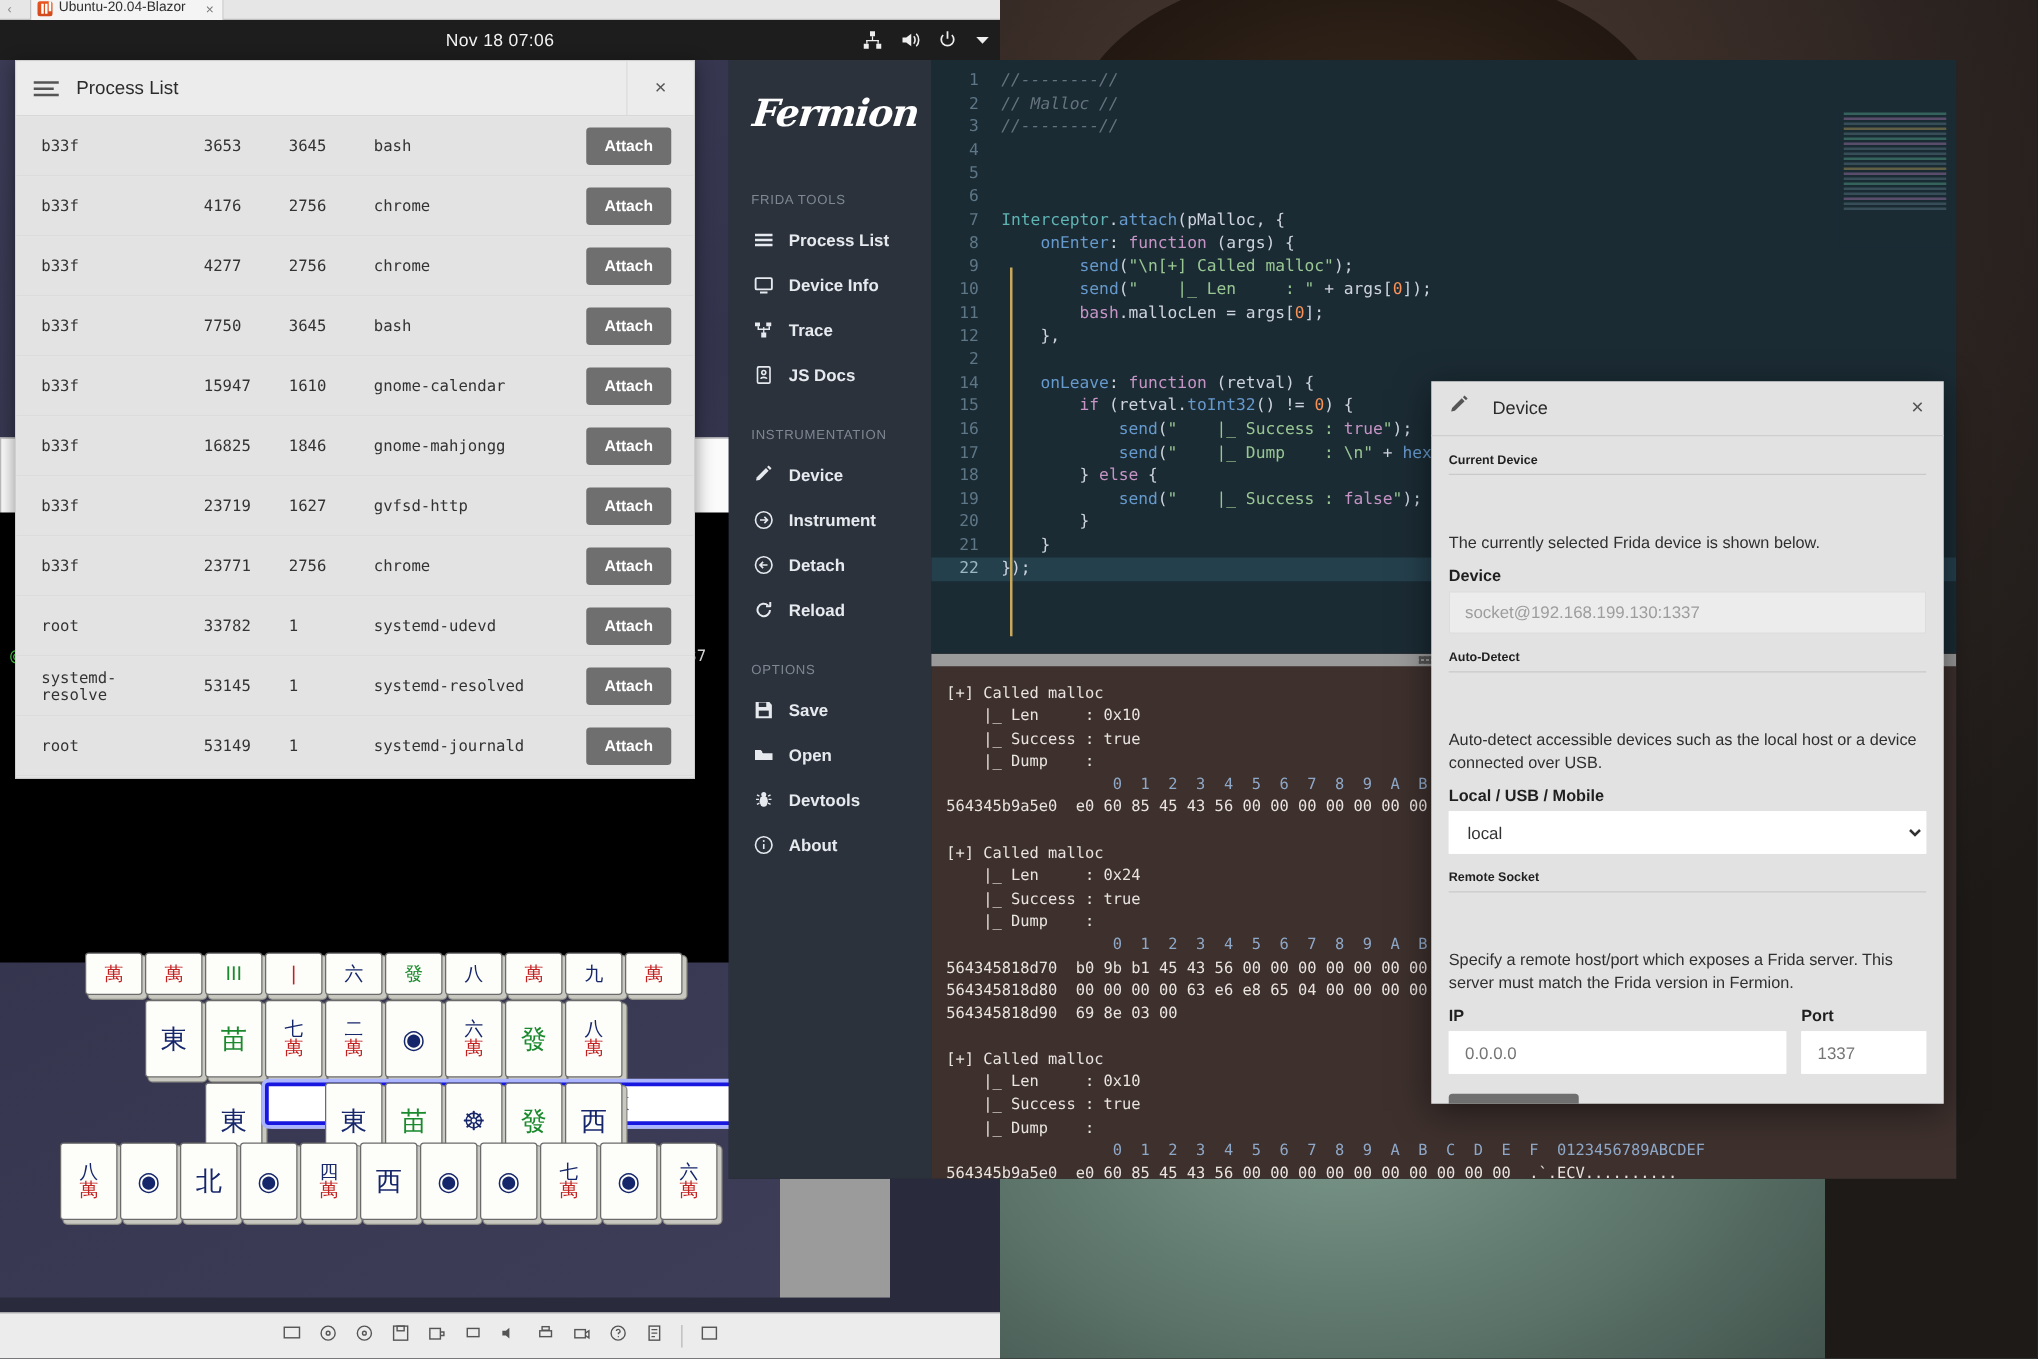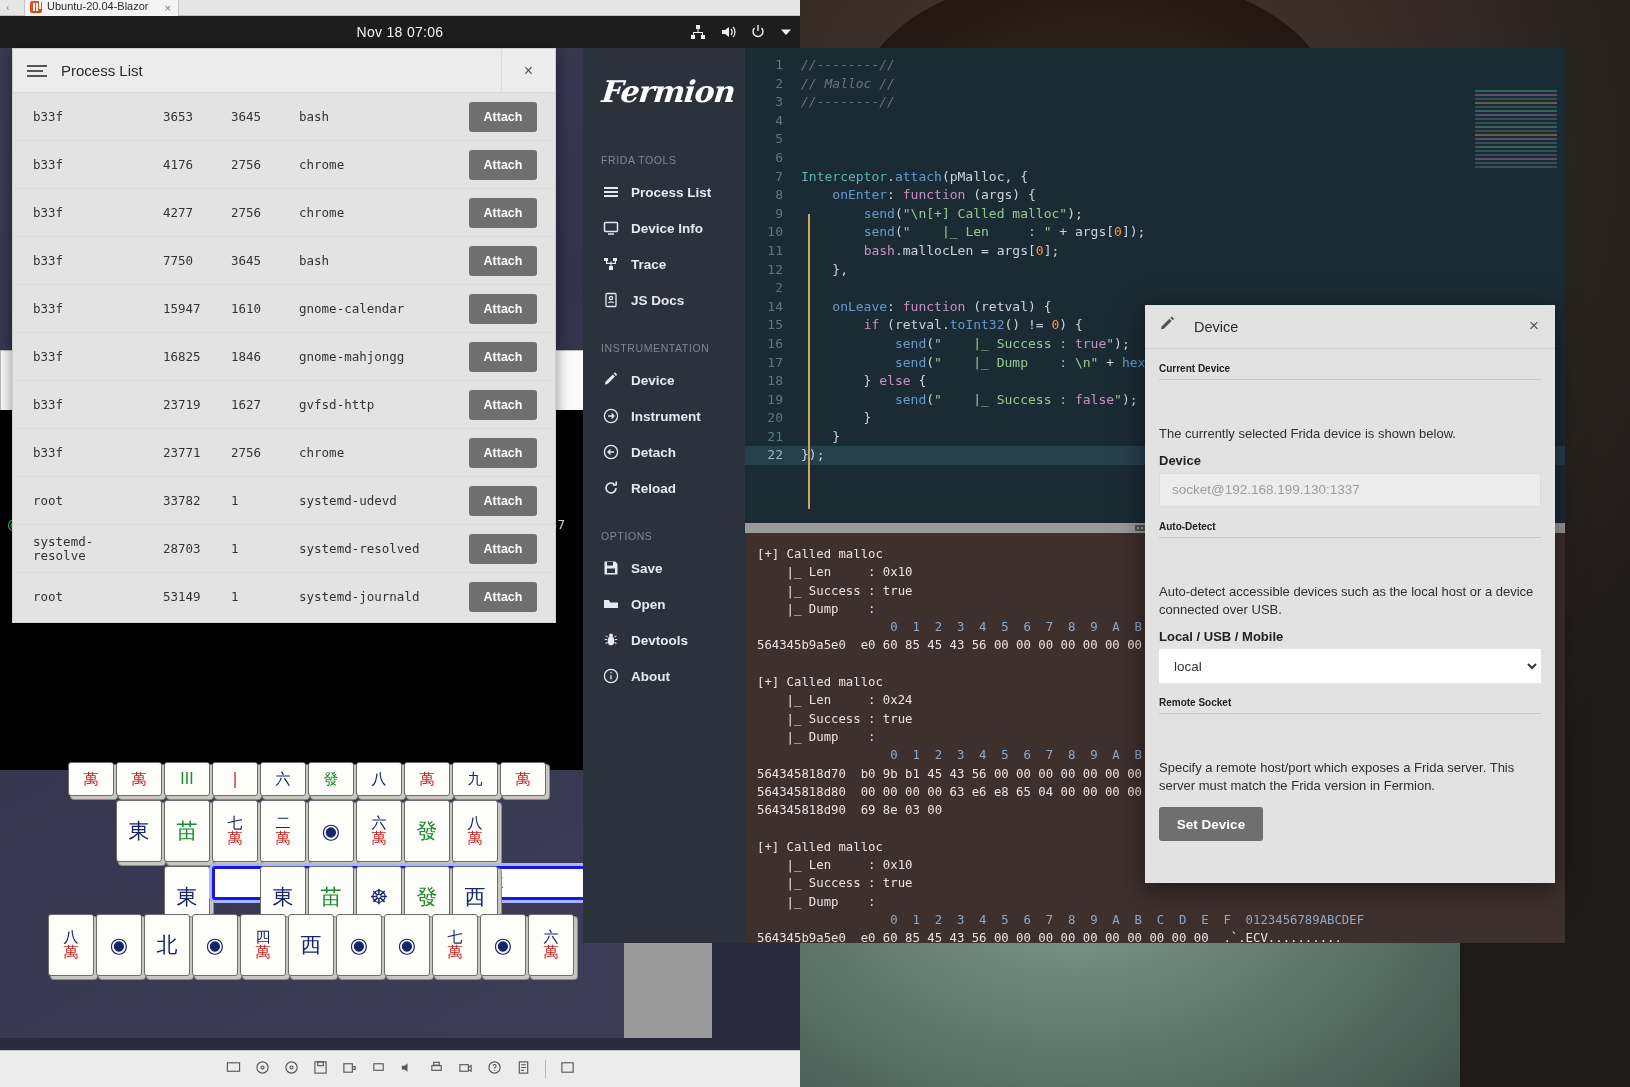--- a/index.html
+++ b/index.html
@@ -572,21 +572,21 @@
         <div class="proc-row">
           <div class="c-user">root</div>
           <div class="c-pid">33782</div>
           <div class="c-ppid">1</div>
           <div class="c-name">systemd-udevd</div>
           <button class="attach-btn">Attach</button>
         </div>
         <div class="proc-row">
           <div class="c-user">systemd-
 resolve</div>
-          <div class="c-pid">28703</div>
+          <div class="c-pid">53145</div>
           <div class="c-ppid">1</div>
           <div class="c-name">systemd-resolved</div>
           <button class="attach-btn">Attach</button>
         </div>
         <div class="proc-row">
           <div class="c-user">root</div>
           <div class="c-pid">53149</div>
           <div class="c-ppid">1</div>
           <div class="c-name">systemd-journald</div>
           <button class="attach-btn">Attach</button>
@@ -835,17 +835,27 @@
       <div class="fld-label">Local / USB / Mobile</div>
       <div class="sel-wrap">
         <select class="sel">
           <option>local</option>
         </select>
       </div>
 
       <div class="sec-title">Remote Socket</div>
       <div class="sec-rule"></div>
       <div class="sec-desc">Specify a remote host/port which exposes a Frida server. This server must match the Frida version in Fermion.</div>
+      <div class="row2">
+        <div class="col-ip">
+          <div class="fld-label">IP</div>
+          <input class="fld white" placeholder="0.0.0.0" style="">
+        </div>
+        <div class="col-port">
+          <div class="fld-label">Port</div>
+          <input class="fld white" placeholder="1337" style="">
+        </div>
+      </div>
       <button class="setbtn">Set Device</button>
     </div>
   </div>
 
 </div>
 
 </body></html>

